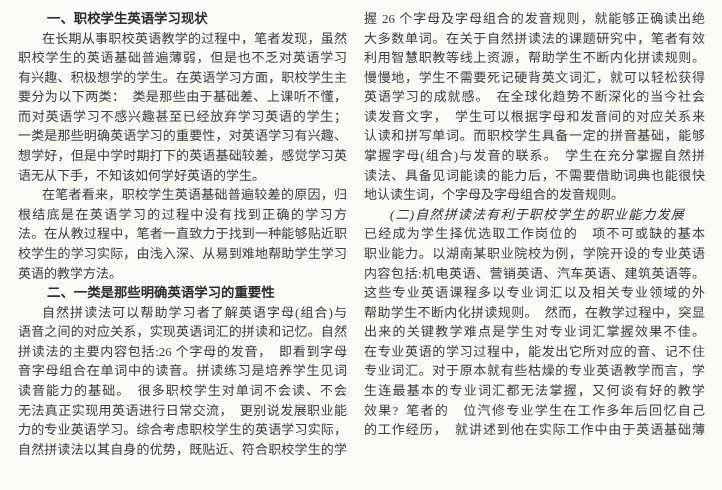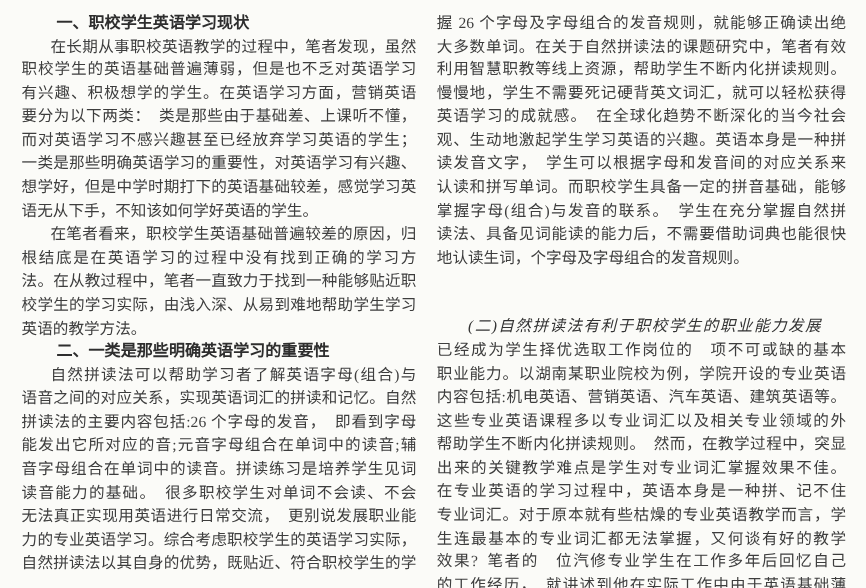--- a/index.html
+++ b/index.html
@@ -45,78 +45,75 @@
     text-align-last: left;
   }
   
   .line.k {
     font-style: italic;
     letter-spacing: 1.2px;
     color: #333333;
     padding-left: 26px;
     text-align: left;
     text-align-last: left;
-    margin-top: 38px;
   }
   
   .line.pf { padding-left: 24px; }
   
   .line.pl {
     text-align: left;
     text-align-last: left;
   }
 </style>
 </head>
 <body style="background: rgb(251, 251, 248);">
 
 <div class="page" style="background: rgb(251, 251, 248); color: rgb(61, 61, 61);">
   <div class="col col-left">
       <div class="line h">一、职校学生英语学习现状</div>
       <div class="line pf">在长期从事职校英语教学的过程中，笔者发现，虽然</div>
       <div class="line p">职校学生的英语基础普遍薄弱，但是也不乏对英语学习</div>
-      <div class="line p">有兴趣、积极想学的学生。在英语学习方面，营销英语</div>
+      <div class="line p">有兴趣、积极想学的学生。在英语学习方面，职校学生主</div>
       <div class="line p">要分为以下两类：　类是那些由于基础差、上课听不懂，</div>
       <div class="line p">而对英语学习不感兴趣甚至已经放弃学习英语的学生；</div>
       <div class="line p">一类是那些明确英语学习的重要性，对英语学习有兴趣、</div>
       <div class="line p">想学好，但是中学时期打下的英语基础较差，感觉学习英</div>
       <div class="line pl">语无从下手，不知该如何学好英语的学生。</div>
       <div class="line pf">在笔者看来，职校学生英语基础普遍较差的原因，归</div>
       <div class="line p">根结底是在英语学习的过程中没有找到正确的学习方</div>
       <div class="line p">法。在从教过程中，笔者一直致力于找到一种能够贴近职</div>
       <div class="line p">校学生的学习实际，由浅入深、从易到难地帮助学生学习</div>
       <div class="line pl">英语的教学方法。</div>
       <div class="line h">二、一类是那些明确英语学习的重要性</div>
       <div class="line pf">自然拼读法可以帮助学习者了解英语字母(组合)与</div>
       <div class="line p">语音之间的对应关系，实现英语词汇的拼读和记忆。自然</div>
       <div class="line p">拼读法的主要内容包括:26 个字母的发音， 即看到字母</div>
-      <div class="line p">能发出它所对应的音;元音字母组合在单词中的读音;辅</div>
       <div class="line p">音字母组合在单词中的读音。拼读练习是培养学生见词</div>
       <div class="line p">读音能力的基础。 很多职校学生对单词不会读、不会记，</div>
       <div class="line p">无法真正实现用英语进行日常交流， 更别说发展职业能</div>
       <div class="line p">力的专业英语学习。综合考虑职校学生的英语学习实际，</div>
       <div class="line p">自然拼读法以其自身的优势，既贴近、符合职校学生的学</div>
     </div>
   <div class="col col-right">
       <div class="line p">握 26 个字母及字母组合的发音规则，就能够正确读出绝</div>
       <div class="line p">大多数单词。在关于自然拼读法的课题研究中，笔者有效</div>
       <div class="line p">利用智慧职教等线上资源，帮助学生不断内化拼读规则。</div>
       <div class="line p">慢慢地，学生不需要死记硬背英文词汇，就可以轻松获得</div>
       <div class="line p">英语学习的成就感。 在全球化趋势不断深化的当今社会</div>
-      <div class="line p">观、生动地激起学生学习英语的兴趣。英语本身是一种拼</div>
       <div class="line p">读发音文字， 学生可以根据字母和发音间的对应关系来</div>
       <div class="line p">认读和拼写单词。而职校学生具备一定的拼音基础，能够</div>
       <div class="line p">掌握字母(组合)与发音的联系。 学生在充分掌握自然拼</div>
       <div class="line p">读法、具备见词能读的能力后，不需要借助词典也能很快</div>
       <div class="line pl">地认读生词，个字母及字母组合的发音规则。</div>
       <div class="line k">(二)自然拼读法有利于职校学生的职业能力发展</div>
       <div class="line p">已经成为学生择优选取工作岗位的　项不可或缺的基本</div>
       <div class="line p">职业能力。以湖南某职业院校为例，学院开设的专业英语</div>
       <div class="line p">内容包括:机电英语、营销英语、汽车英语、建筑英语等。</div>
       <div class="line p">这些专业英语课程多以专业词汇以及相关专业领域的外</div>
       <div class="line p">帮助学生不断内化拼读规则。 然而，在教学过程中，突显</div>
       <div class="line p">出来的关键教学难点是学生对专业词汇掌握效果不佳。</div>
-      <div class="line p">在专业英语的学习过程中，英语本身是一种拼、记不住</div>
+      <div class="line p">在专业英语的学习过程中，能发出它所对应的音、记不住</div>
       <div class="line p">专业词汇。对于原本就有些枯燥的专业英语教学而言，学</div>
       <div class="line p">生连最基本的专业词汇都无法掌握，又何谈有好的教学</div>
       <div class="line p">效果? 笔者的　位汽修专业学生在工作多年后回忆自己</div>
       <div class="line p">的工作经历， 就讲述到他在实际工作中由于英语基础薄</div>
     </div>
 </div>
 
 </body></html>

